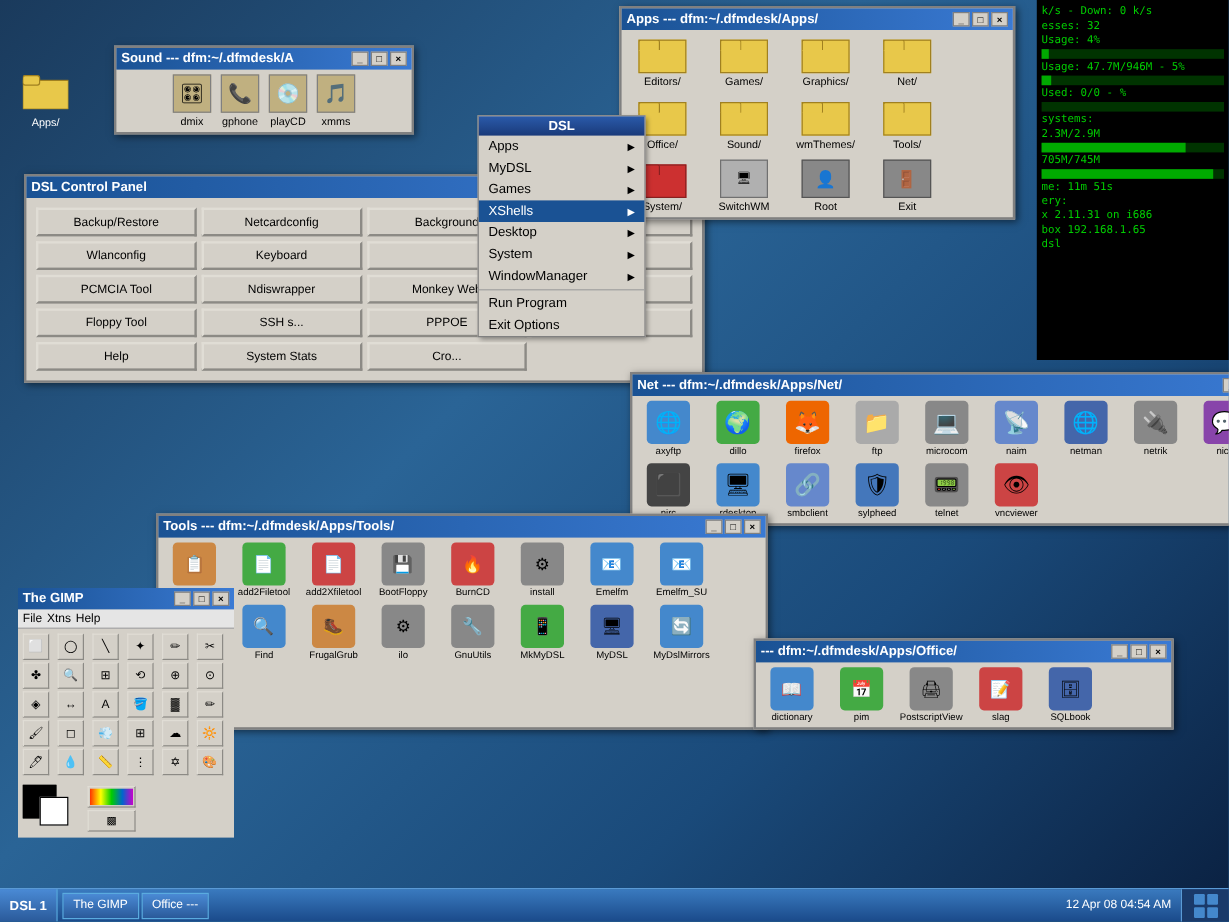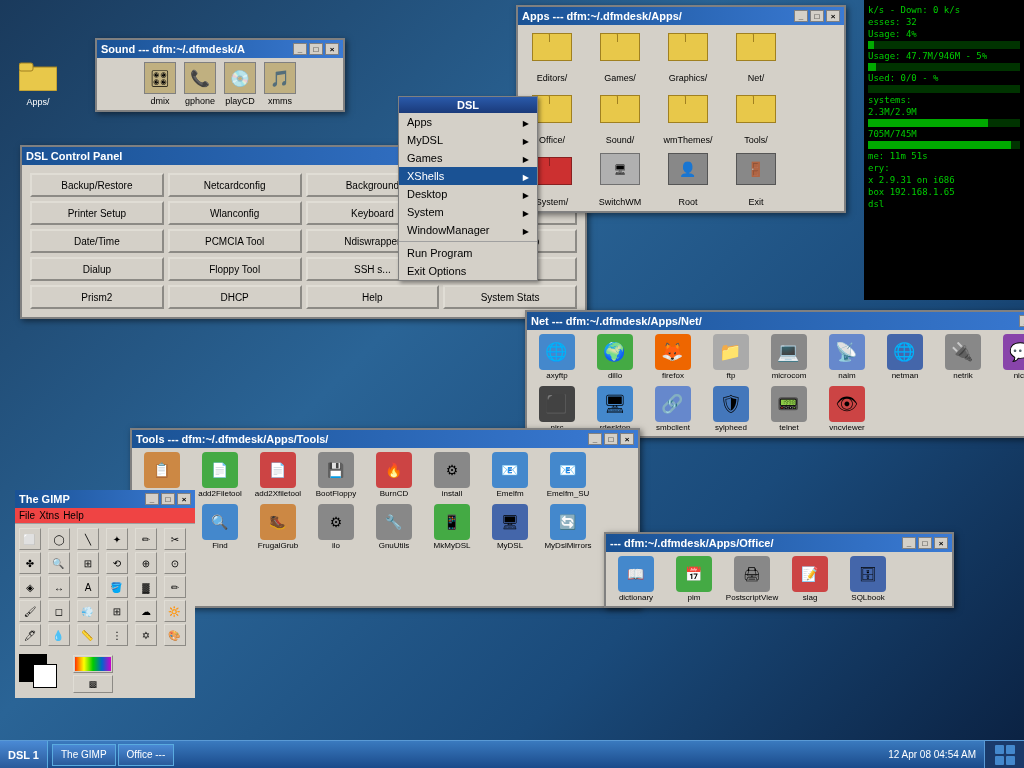--- a/index.html
+++ b/index.html
@@ -183,21 +183,21 @@
       gap: 8px;
     }
     .folder-item {
       display: flex;
       flex-direction: column;
       align-items: center;
       width: 60px;
       cursor: pointer;
       font-size: 9px;
       text-align: center;
-      gap: 12px;
+      gap: 2px;
     }
     .folder-icon {
       width: 40px;
       height: 32px;
       position: relative;
     }
     .folder-icon::before {
       content: '';
       position: absolute;
       bottom: 0;
@@ -334,21 +334,21 @@
     .tools-content {
       padding: 4px;
       display: flex;
       flex-wrap: wrap;
       gap: 6px;
     }
 
     
     .office-window {
       top: 532px;
-      left: 604px;
+      left: 628px;
       width: 350px;
     }
     .office-content {
       padding: 4px;
       display: flex;
       flex-wrap: wrap;
       gap: 6px;
     }
 
     
@@ -366,21 +366,21 @@
       align-items: center;
       justify-content: space-between;
       height: 18px;
       font-size: 11px;
       font-weight: bold;
     }
     .gimp-menu {
       display: flex;
       gap: 4px;
       padding: 2px 4px;
-      background: #ef4444;
+      background: #e5e5e5;
       border-bottom: 1px solid #a0a0a0;
       font-size: 10px;
     }
     .gimp-tools {
       padding: 4px;
       display: grid;
       grid-template-columns: repeat(6, 1fr);
       gap: 2px;
     }
     .gimp-tool-btn {
@@ -479,21 +479,21 @@
   <div class="sys-line">2.3M/2.9M</div>
   <div class="sys-progress">
       <div class="sys-progress-fill" style="width:79%"></div>
     </div>
   <div class="sys-line">705M/745M</div>
   <div class="sys-progress">
       <div class="sys-progress-fill" style="width:94%"></div>
     </div>
   <div class="sys-line">me: 11m 51s</div>
   <div class="sys-line">ery:</div>
-  <div class="sys-line">x 2.9.31 on i686</div>
+  <div class="sys-line">x 2.11.31 on i686</div>
   <div class="sys-line">box 192.168.1.65</div>
   <div class="sys-line">dsl</div>
 </div>
 
 <div class="desktop-icon" style="top:55px;left:8px;">
   <div class="desktop-icon-img">
     <svg width="38" height="32" viewBox="0 0 38 32">
       <rect x="0" y="8" width="38" height="24" fill="#e8c84a" stroke="#a08020" stroke-width="1"></rect>
       <rect x="0" y="4" width="14" height="8" fill="#e8c84a" stroke="#a08020" stroke-width="1" rx="2"></rect>
     </svg>
@@ -537,36 +537,35 @@
       <div class="win-btn">_</div>
       <div class="win-btn">×</div>
     </div>
   </div>
   <div class="dsl-panel-content">
     <div class="dsl-grid">
       <div class="dsl-btn">Backup/Restore</div>
       <div class="dsl-btn">Netcardconfig</div>
       <div class="dsl-btn">Background</div>
       <div class="dsl-btn"></div>
-      <div class="dsl-btn">Printer Setup</div>
       <div class="dsl-btn">Wlanconfig</div>
       <div class="dsl-btn">Keyboard</div>
       <div class="dsl-btn"></div>
       <div class="dsl-btn">Date/Time</div>
       <div class="dsl-btn">PCMCIA Tool</div>
       <div class="dsl-btn">Ndiswrapper</div>
       <div class="dsl-btn">Monkey Web</div>
       <div class="dsl-btn">Dialup</div>
       <div class="dsl-btn">Floppy Tool</div>
       <div class="dsl-btn">SSH s...</div>
       <div class="dsl-btn">PPPOE</div>
       <div class="dsl-btn">Prism2</div>
-      <div class="dsl-btn">DHCP</div>
       <div class="dsl-btn">Help</div>
       <div class="dsl-btn">System Stats</div>
+      <div class="dsl-btn">Cro...</div>
     </div>
   </div>
 </div>
 
 <div class="window apps-window">
   <div class="window-titlebar">
     <span>Apps --- dfm:~/.dfmdesk/Apps/</span>
     <div class="window-titlebar-buttons">
       <div class="win-btn">_</div>
       <div class="win-btn">□</div>

